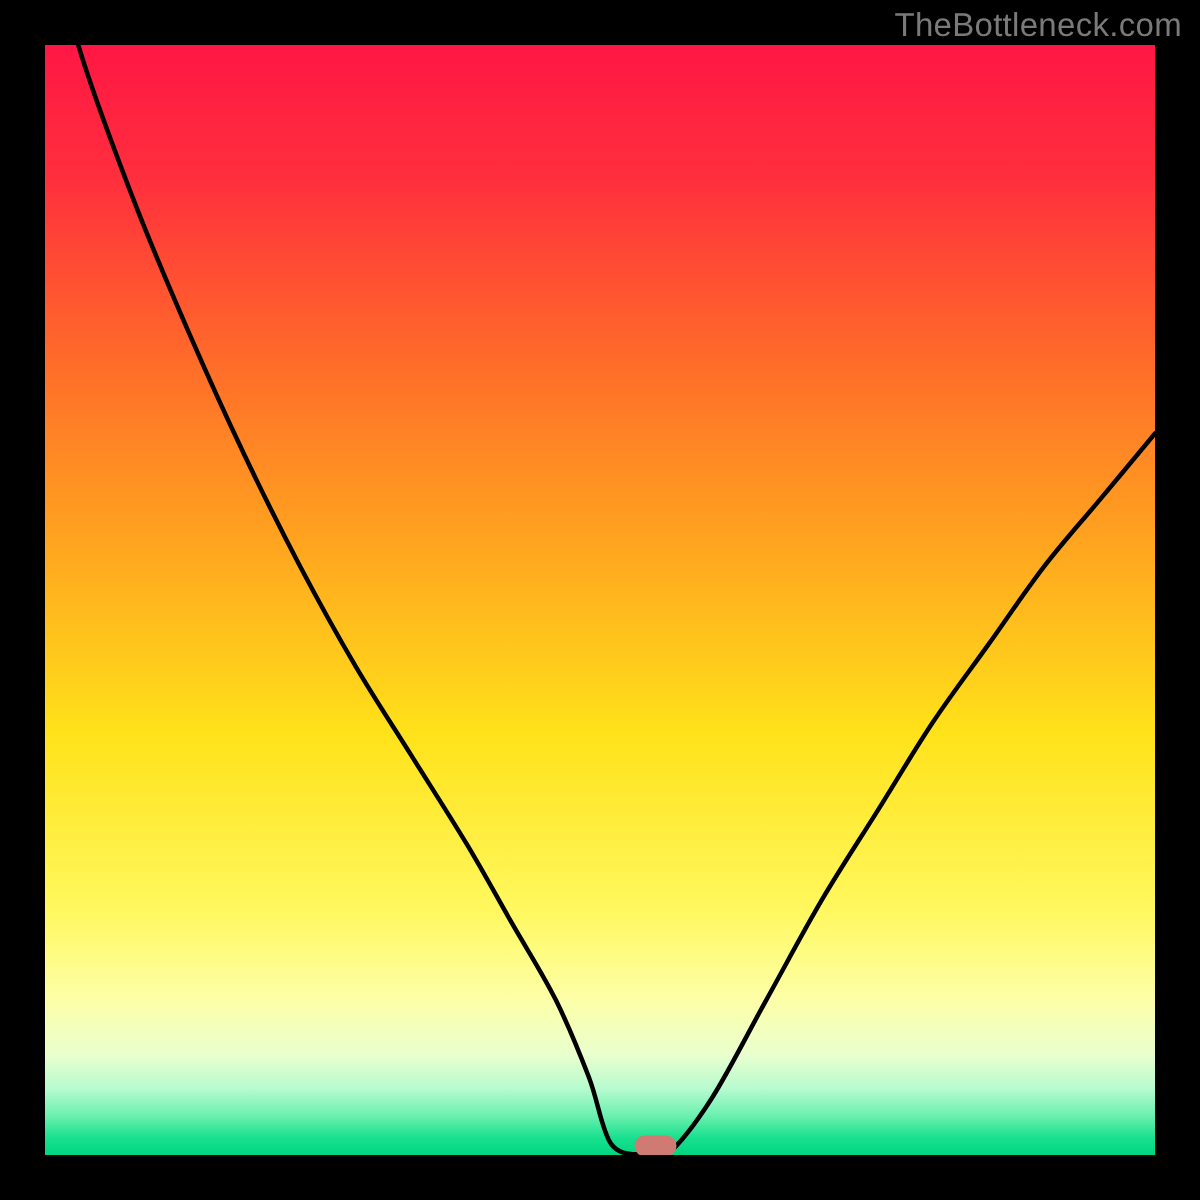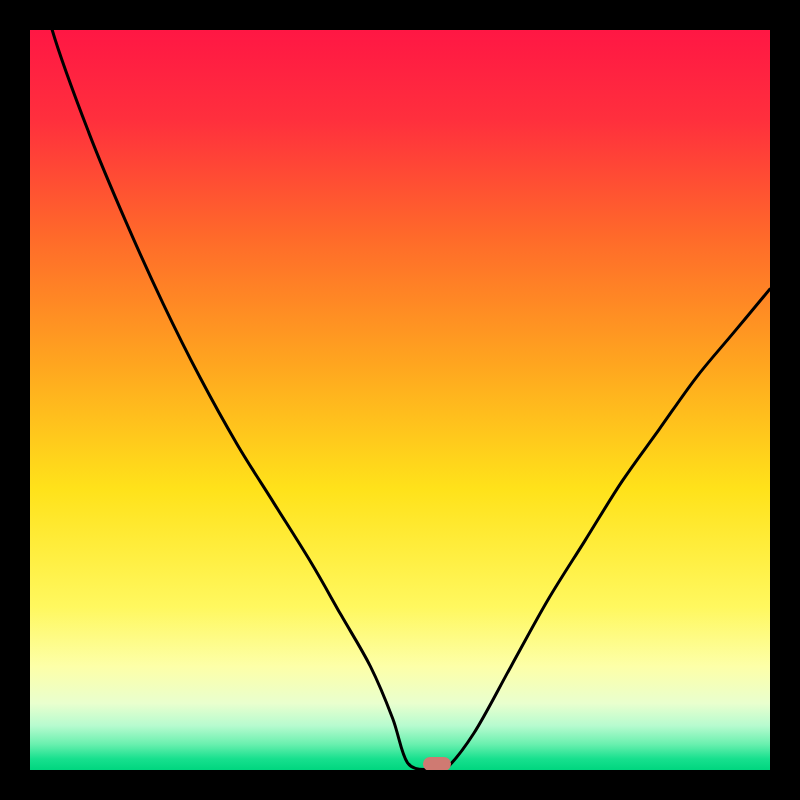--- a/index.html
+++ b/index.html
@@ -59,20 +59,21 @@
     width: 100%;
     height: 100%;
     z-index: 5;
   }
 </style>
 </head>
 <body>
 
 <div class="frame">
 
+  <div class="watermark">TheBottleneck.com</div>
 
   <div class="plot-area">
 
     <svg class="gradient" viewBox="0 0 100 100" preserveAspectRatio="none">
       <defs>
         <linearGradient id="bg-grad" x1="0" y1="0" x2="0" y2="1">
             <stop offset="0.00%" stop-color="#ff1744"></stop>
             <stop offset="12.00%" stop-color="#ff2f3d"></stop>
             <stop offset="28.00%" stop-color="#ff6a2a"></stop>
             <stop offset="45.00%" stop-color="#ffa51f"></stop>

